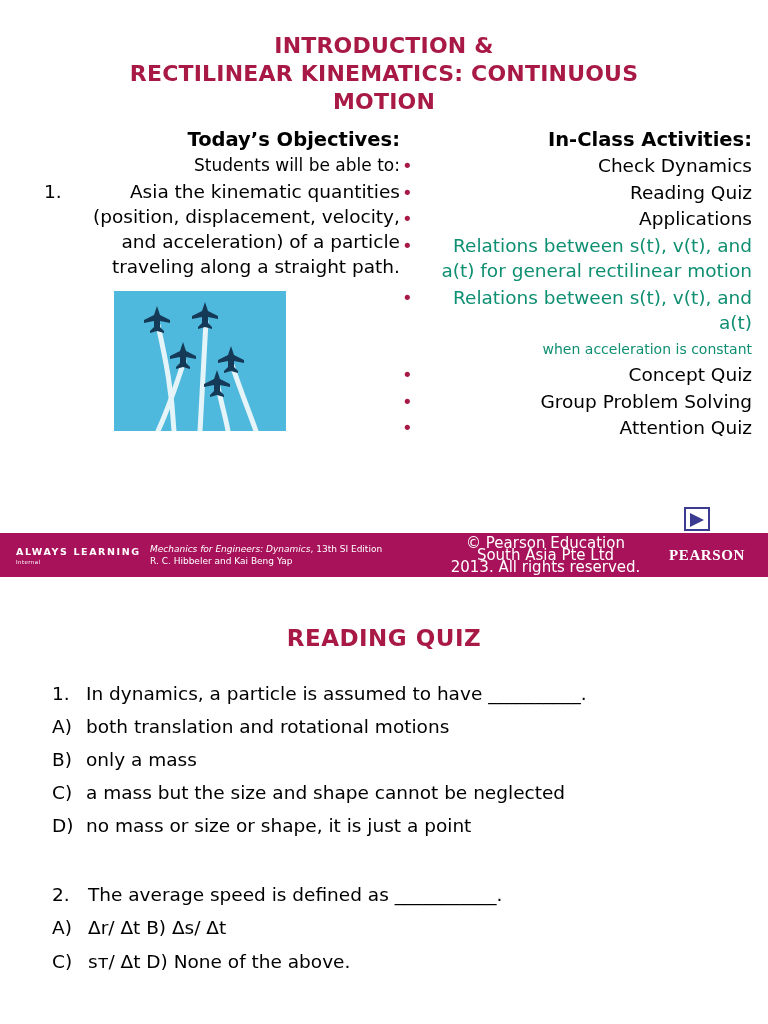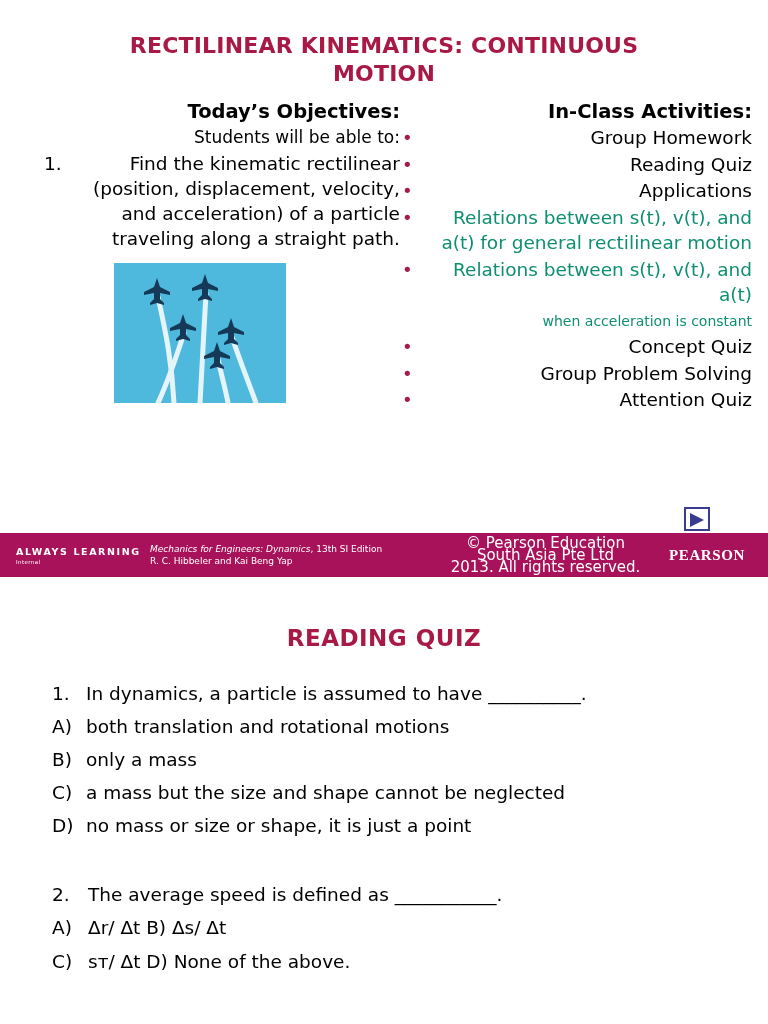--- a/index.html
+++ b/index.html
@@ -214,33 +214,34 @@
   .q2 .q-opt { line-height: 34px; }
 </style>
 </head>
 <body>
 
 <div class="page">
 
   <section class="slide1">
 
     <div class="slide-title">
+      <div>INTRODUCTION &amp;</div>
       <div>RECTILINEAR KINEMATICS: CONTINUOUS</div>
       <div>MOTION</div>
     </div>
 
     <div class="columns">
 
       <div class="col-left">
         <div class="head">Today’s Objectives:</div>
         <div class="subhead">Students will be able to:</div>
         <ul class="numlist">
           <li>
             <span class="num">1.</span>
-            <span>Find the kinematic rectilinear (position, displacement, velocity, and acceleration) of a particle traveling along a straight path.</span>
+            <span>Asia the kinematic quantities (position, displacement, velocity, and acceleration) of a particle traveling along a straight path.</span>
           </li>
         </ul>
 
         <div class="plane-img">
           <svg width="172" height="140" viewBox="0 0 172 140">
             <rect x="0" y="0" width="172" height="140" fill="#4fb8dd"></rect>
 
             <g stroke="#ffffff" stroke-width="5" opacity="0.85" fill="none" stroke-linecap="round">
               <path d="M44 34 C 52 70, 58 100, 60 140"></path>
               <path d="M92 30 C 90 70, 88 105, 86 140"></path>
@@ -266,21 +267,21 @@
                 <path d="M0 0 L3 -9 L6 0 L16 5 L16 8 L6 6 L6 12 L10 16 L10 18 L3 16 L-4 18 L-4 16 L0 12 L0 6 L-10 8 L-10 5 Z"></path>
               </g>
             </g>
           </svg>
         </div>
       </div>
 
       <div class="col-right">
         <div class="head">In-Class Activities:</div>
         <ul class="bullets">
-          <li><span class="dot">•</span><span>Group Homework</span></li>
+          <li><span class="dot">•</span><span>Check Dynamics</span></li>
           <li><span class="dot">•</span><span>Reading Quiz</span></li>
           <li><span class="dot">•</span><span>Applications</span></li>
           <li class="green"><span class="dot">•</span><span>Relations between s(t), v(t), and a(t) for general rectilinear motion</span></li>
           <li class="green"><span class="dot">•</span><span>Relations between s(t),          v(t), and a(t)</span></li>
         </ul>
         <div class="green-free">when          acceleration is constant</div>
         <ul class="bullets">
           <li><span class="dot">•</span><span>Concept Quiz</span></li>
           <li><span class="dot">•</span><span>Group Problem Solving</span></li>
           <li><span class="dot">•</span><span>Attention Quiz</span></li>

